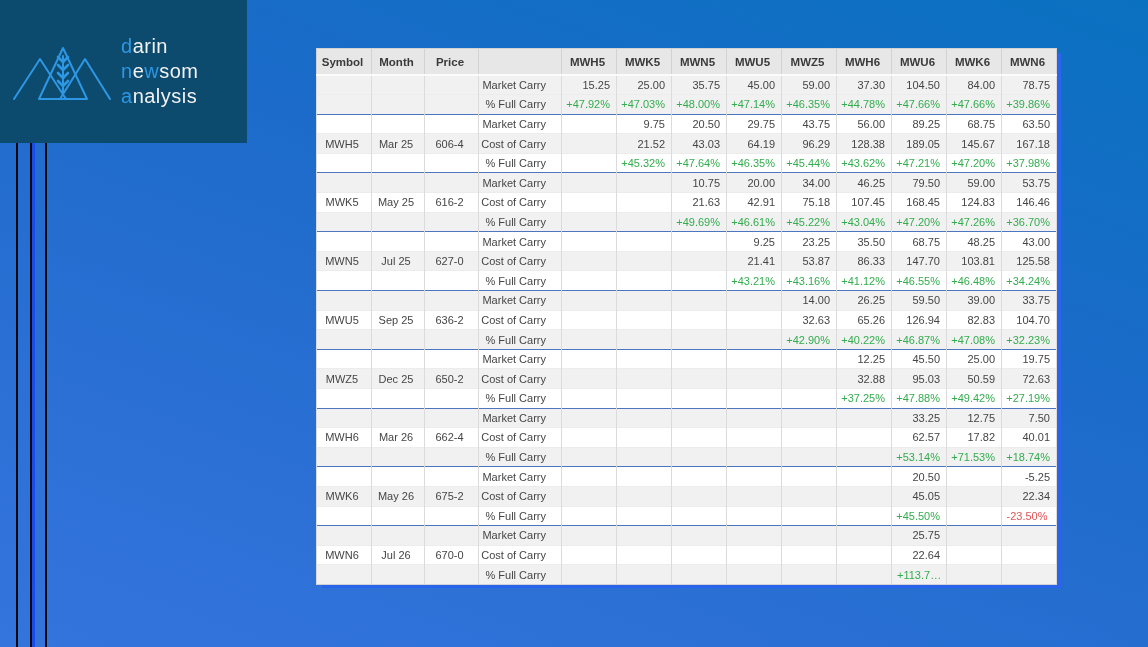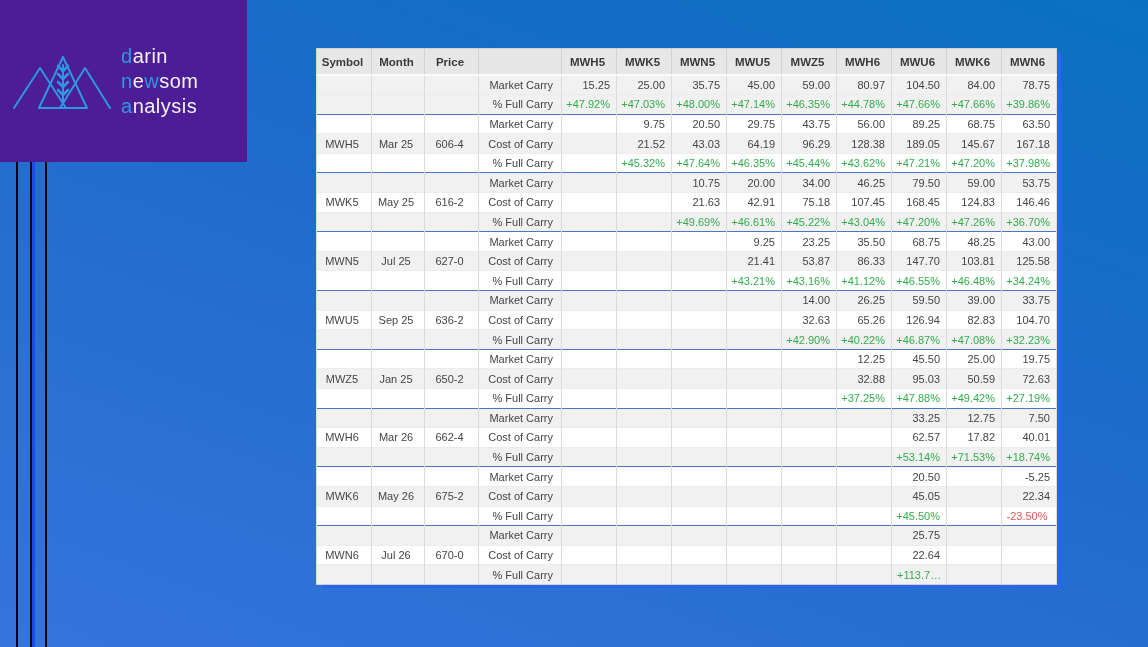--- a/index.html
+++ b/index.html
@@ -9,21 +9,21 @@
     font-family:"Liberation Sans",sans-serif;
   }
   
   .vline{position:absolute;top:125px;bottom:0;}
   .vl1{left:16px;width:2px;background:#07070f;}
   .vl2{left:30px;width:2px;background:#07070f;}
   .vl3{left:32px;width:3px;background:#1c4ce8;}
   .vl4{left:45px;width:2px;background:#07070f;}
 
   
-  .logo-box{position:absolute;left:0;top:0;width:247px;height:162px;background:#4c1d95;
+  .logo-box{position:absolute;left:0;top:0;width:247px;height:143px;background:#0c4a6e;
     display:flex;align-items:center;}
   .logo-icon{margin-left:13px;flex:0 0 auto;}
   .logo-text{margin-left:8px;font-size:20px;line-height:25px;letter-spacing:.5px;}
   .logo-line span.plain{color:#f2f2f2;}
   .logo-line span.accent{color:#2e97e4;}
 
   
   .table-wrap{
     position:absolute;left:316px;top:48px;
     box-shadow:5px 4px 0 -1px #2a64ec;
@@ -39,21 +39,21 @@
   th.c-head-num{text-align:center;}
   td{
     height:19.6px;box-sizing:border-box;
     border-left:1px solid #dbdbdb;border-right:1px solid #dbdbdb;border-top:1px solid #ececec;
     padding:0 6px 0 2px;overflow:hidden;white-space:nowrap;background:#fff;
   }
   tr.stripe td{background:#f1f1f1;}
   tr.group-start td{border-top:1px solid #4d76c0;}
   tbody tr:last-child td{border-bottom:1px solid #d2d2d2;}
   .c-sym,.c-month,.c-price{text-align:center;}
-  .c-label{text-align:right;padding-right:8px;}
+  .c-label{text-align:right;padding-right:15px;}
   .c-num{text-align:right;}
   .c-num.trunc{text-align:center;padding-left:5px;}
 </style>
 <style>.c-num.pos{color:#33ac4e;} .c-num.neg{color:#e05555;text-align:center;}</style></head>
 <body>
 
 <div>
   <div class="vline vl1"></div>
   <div class="vline vl2"></div>
   <div class="vline vl3"></div>
@@ -119,21 +119,21 @@
           <tr class="stripe">
             <td class="c-sym"></td>
             <td class="c-month"></td>
             <td class="c-price"></td>
             <td class="c-label">Market Carry</td>
             <td class="c-num">15.25</td>
             <td class="c-num">25.00</td>
             <td class="c-num">35.75</td>
             <td class="c-num">45.00</td>
             <td class="c-num">59.00</td>
-            <td class="c-num">80.97</td>
+            <td class="c-num">37.30</td>
             <td class="c-num">104.50</td>
             <td class="c-num">84.00</td>
             <td class="c-num">78.75</td>
           </tr>
           <tr class="stripe">
             <td class="c-sym"></td>
             <td class="c-month"></td>
             <td class="c-price"></td>
             <td class="c-label">% Full Carry</td>
             <td class="c-num pos">+47.92%</td>
@@ -336,21 +336,21 @@
             <td class="c-num"></td>
             <td class="c-num"></td>
             <td class="c-num"></td>
             <td class="c-num">12.25</td>
             <td class="c-num">45.50</td>
             <td class="c-num">25.00</td>
             <td class="c-num">19.75</td>
           </tr>
           <tr class="stripe">
             <td class="c-sym">MWZ5</td>
-            <td class="c-month">Jan 25</td>
+            <td class="c-month">Dec 25</td>
             <td class="c-price">650-2</td>
             <td class="c-label">Cost of Carry</td>
             <td class="c-num"></td>
             <td class="c-num"></td>
             <td class="c-num"></td>
             <td class="c-num"></td>
             <td class="c-num"></td>
             <td class="c-num">32.88</td>
             <td class="c-num">95.03</td>
             <td class="c-num">50.59</td>

